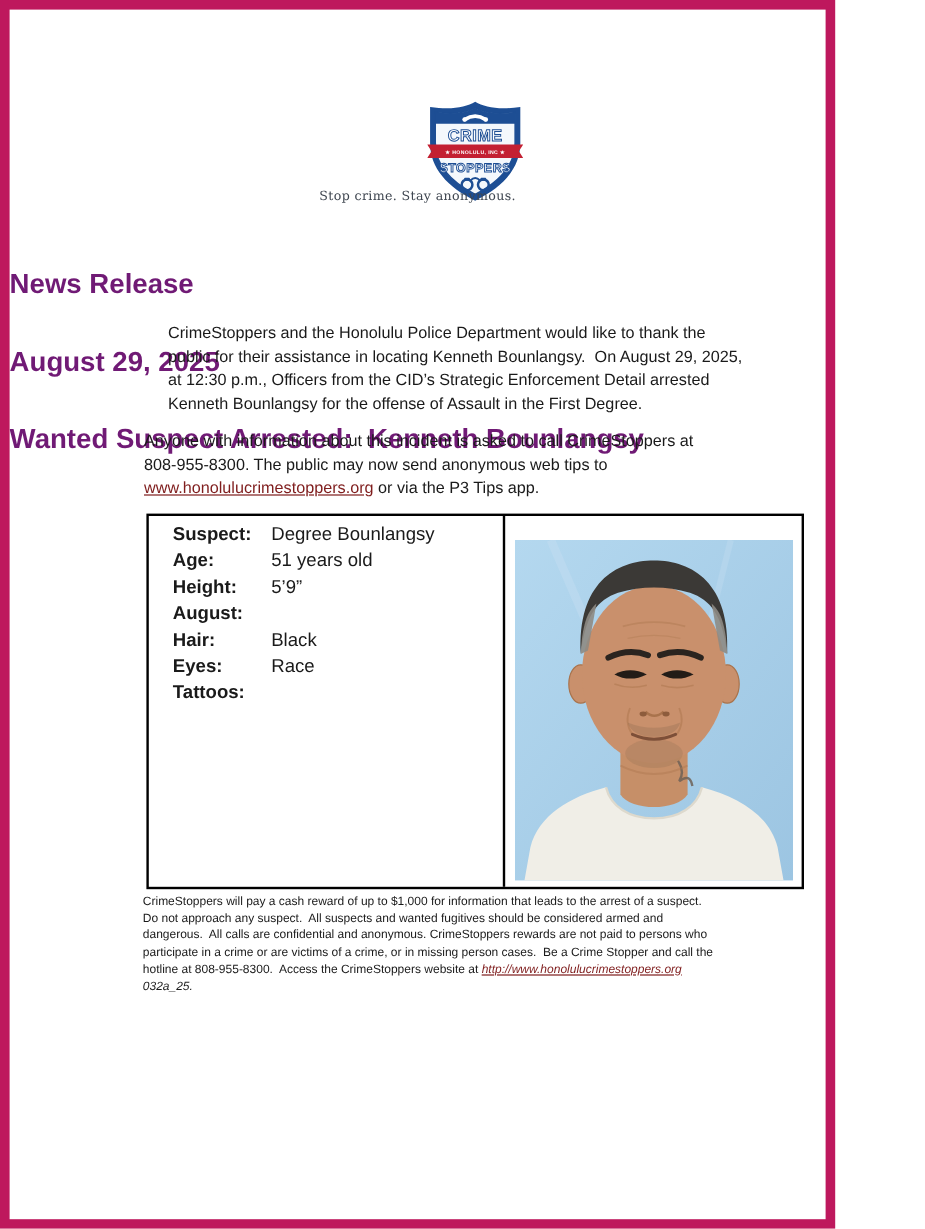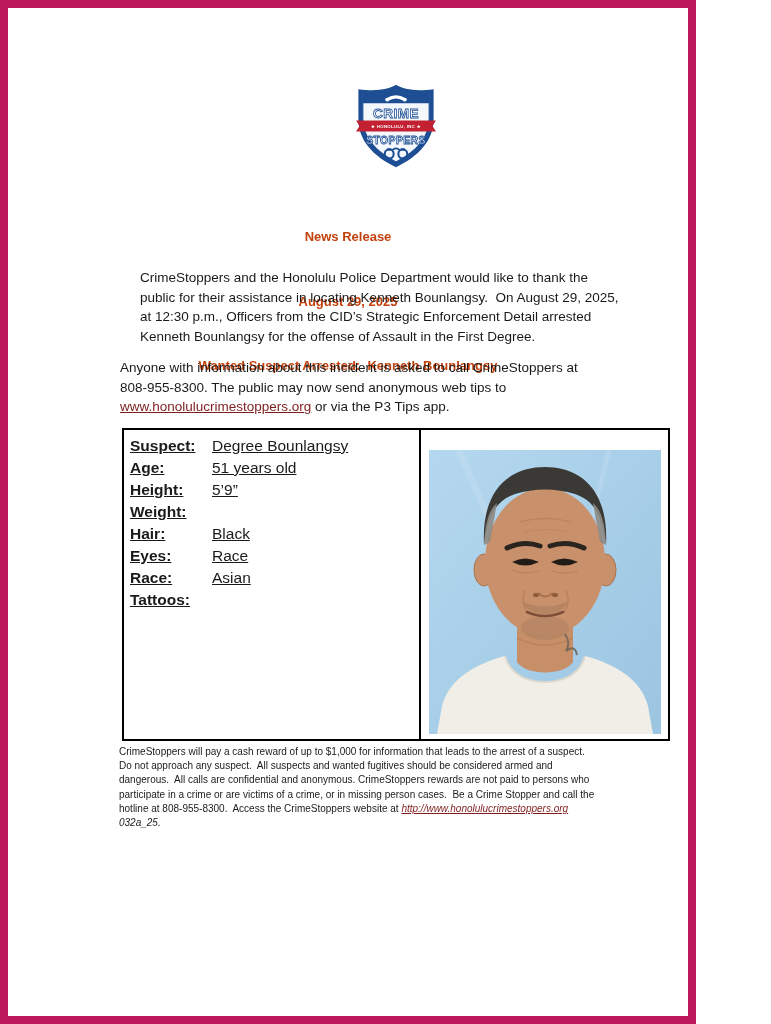--- a/index.html
+++ b/index.html
@@ -18,39 +18,39 @@
   .logo-banner-text{
     font-family:"Liberation Sans",sans-serif;font-weight:bold;fill:#ffffff;letter-spacing:.4px;
   }
   
   .tagline{
     position:absolute;left:0;right:0;top:150px;text-align:center;
     font-family:"DejaVu Serif",serif;font-size:10.5px;color:#3f4650;letter-spacing:.3px;
   }
   
   .heading{
-    position:absolute;left:0;right:0;top:175px;text-align:center;
-    font-weight:bold;font-size:13px;line-height:21.5px;color:#c2410c;white-space:pre-wrap;
+    position:absolute;left:0;right:0;top:175px;
+    font-weight:bold;font-size:23px;line-height:21.5px;color:#701a75;white-space:pre-wrap;
   }
   
   .para{
     position:absolute;left:112px;width:575px;margin:0;
     font-size:13.5px;line-height:19.5px;white-space:pre-wrap;
   }
   .p1{top:260px;margin-left:20px;}
   .p2{top:350px;}
   a.weblink{color:#7f1d1d;text-decoration:underline;cursor:pointer;}
   
   .suspect-box{
     position:absolute;left:114px;top:420px;width:548px;height:313px;
     border:2px solid #000;box-sizing:border-box;display:flex;
   }
   .suspect-details{
     width:297px;box-sizing:border-box;border-right:2px solid #000;
-    padding:5px 6px;flex:none;text-decoration:underline;
+    padding:5px 20px;flex:none;
   }
   .srow{display:grid;grid-template-columns:82px 1fr;font-size:15.5px;line-height:22px;}
   .slabel{font-weight:bold;white-space:pre;}
   .svalue{white-space:pre-wrap;}
   .photo-cell{flex:1;position:relative;}
   .photo{
     position:absolute;left:8px;top:20px;width:232px;height:284px;overflow:hidden;
   }
   .photo svg{display:block;}
   
@@ -90,20 +90,21 @@
       <g stroke="#1d4e94" fill="none">
         <path d="M45,83 q5,-5 10,0" stroke-width="2"></path>
         <circle cx="41.5" cy="87.5" r="5.6" stroke-width="2.6"></circle>
         <circle cx="58.5" cy="87.5" r="5.6" stroke-width="2.6"></circle>
         <rect x="38.5" y="80.2" width="6" height="3" rx="1" fill="#1d4e94" stroke="none"></rect>
         <rect x="55.5" y="80.2" width="6" height="3" rx="1" fill="#1d4e94" stroke="none"></rect>
       </g>
     </svg>
   </div>
 
+  <div class="tagline">Stop crime. Stay anonymous.</div>
 
   <div class="heading">
     <div>News Release</div>
     <div>August 29, 2025</div>
     <div>Wanted Suspect Arrested:  Kenneth Bounlangsy</div>
   </div>
 
   <p class="para p1">CrimeStoppers and the Honolulu Police Department would like to thank the
 public for their assistance in locating Kenneth Bounlangsy.  On August 29, 2025,
 at 12:30 p.m., Officers from the CID’s Strategic Enforcement Detail arrested
@@ -121,33 +122,29 @@
       </div>
       <div class="srow">
         <span class="slabel">Age:</span>
         <span class="svalue">51 years old</span>
       </div>
       <div class="srow">
         <span class="slabel">Height:</span>
         <span class="svalue">5’9”</span>
       </div>
       <div class="srow">
-        <span class="slabel">Weight:</span>
+        <span class="slabel">August:</span>
       </div>
       <div class="srow">
         <span class="slabel">Hair:</span>
         <span class="svalue">Black</span>
       </div>
       <div class="srow">
         <span class="slabel">Eyes:</span>
         <span class="svalue">Race</span>
-      </div>
-      <div class="srow">
-        <span class="slabel">Race:</span>
-        <span class="svalue">Asian</span>
       </div>
       <div class="srow">
         <span class="slabel">Tattoos:</span>
       </div>
     </div>
 
     <div class="photo-cell">
       <div class="photo">
 
         <svg width="232" height="284" viewBox="0 0 232 284">

